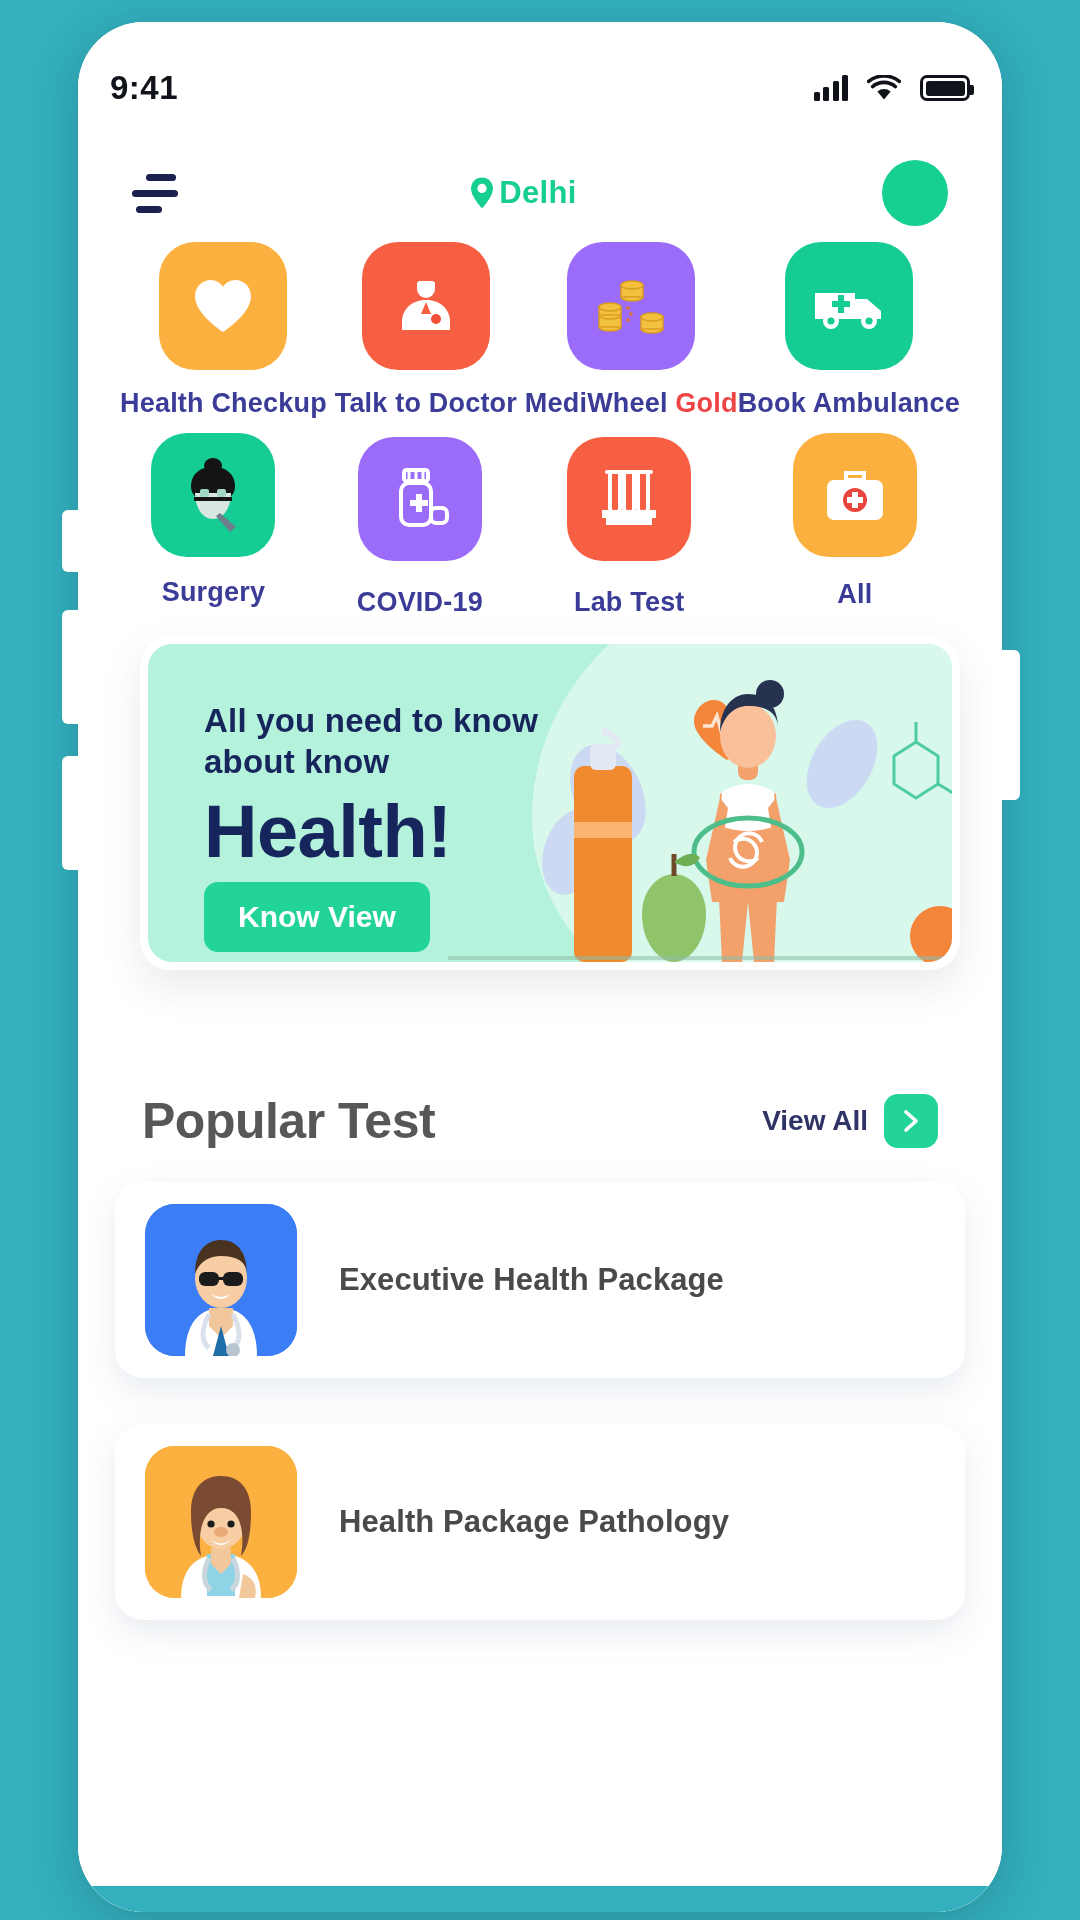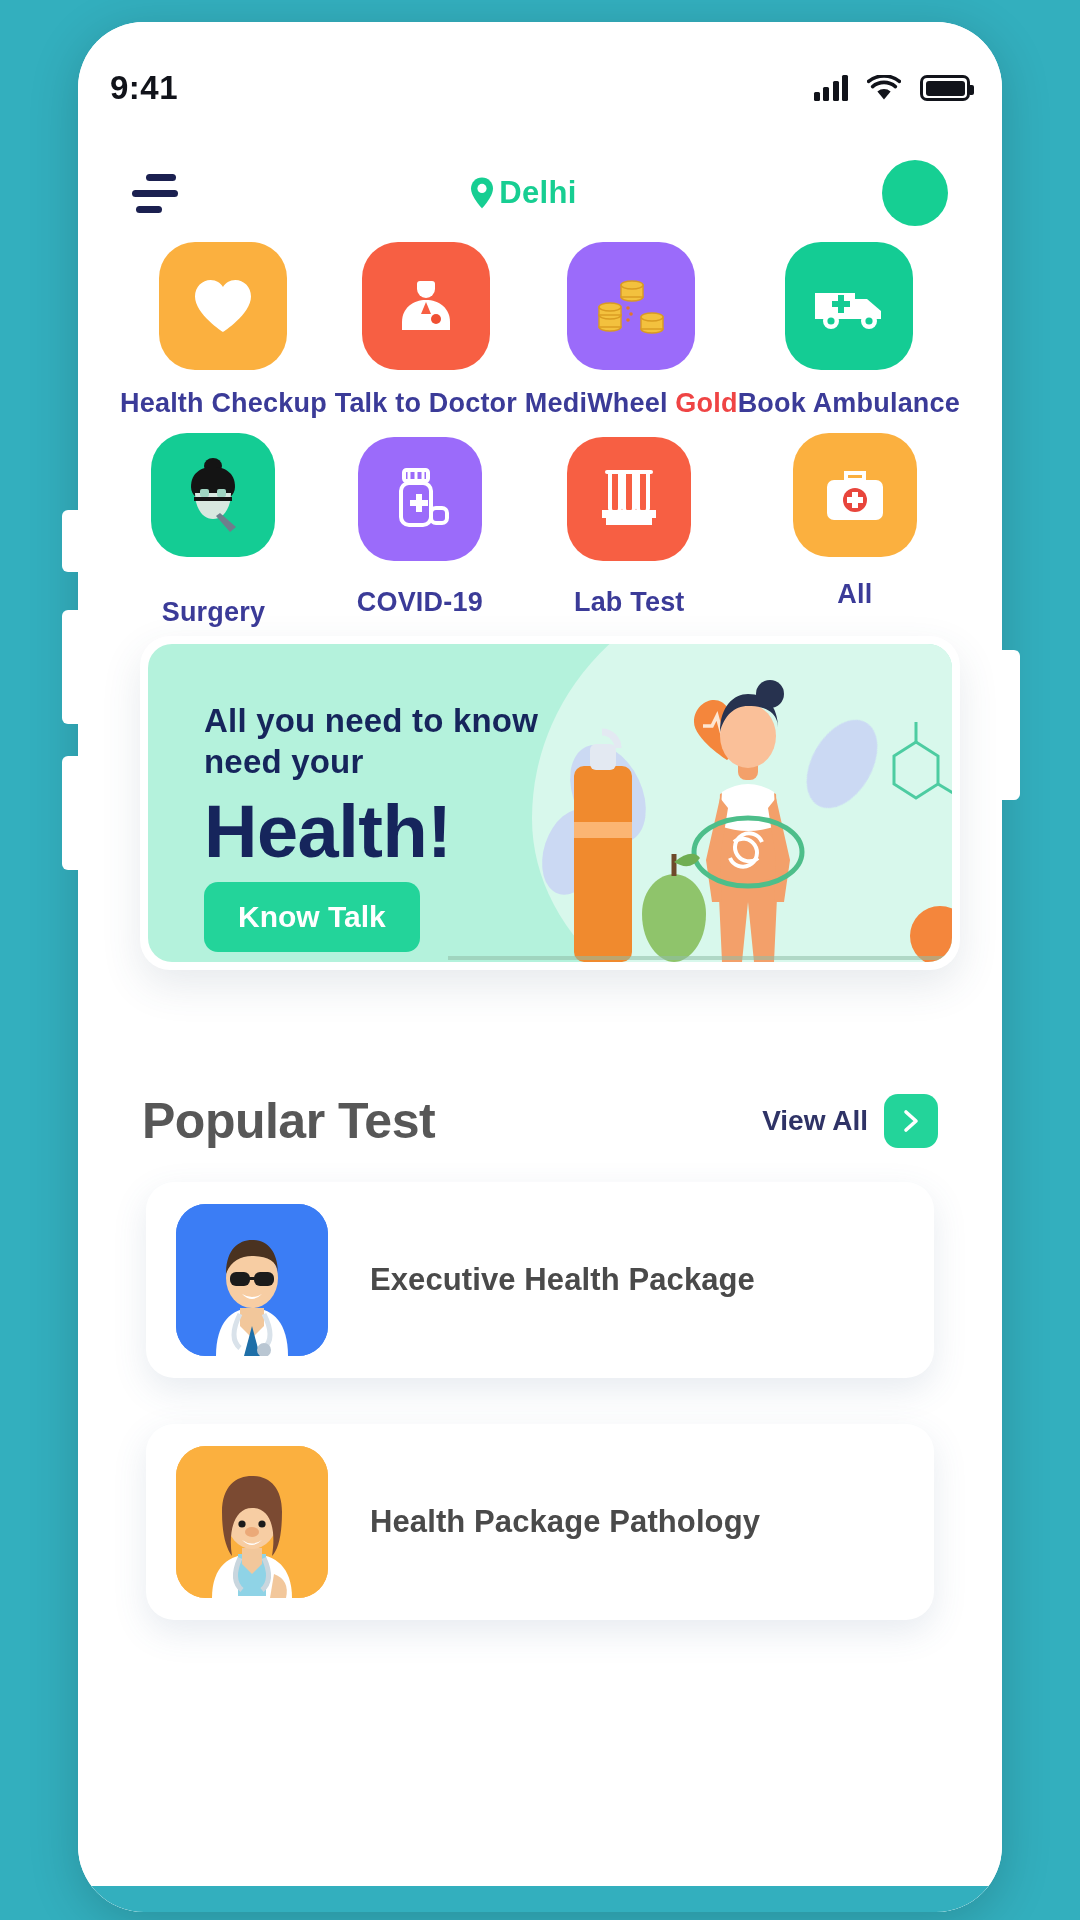--- a/index.html
+++ b/index.html
@@ -125,21 +125,21 @@
   .cell:nth-child(8) .tile { width: 124px; height: 124px; }
 
   .tile-label {
     margin-top: 18px;
     font-size: 27px; font-weight: bold;
     color: #3B3B98; letter-spacing: .2px; white-space: nowrap;
   }
   .tile-label .gold { color: #ef4444; }
 
   
-  .grid .cell:nth-child(5) { transform: translate(-10px, 0); gap: 20px; }
+  .grid .cell:nth-child(5) { transform: translate(-10px, 0); }
   .grid .cell:nth-child(6) { transform: translate(-6px, 4px); }
   .grid .cell:nth-child(7) { transform: translate(-2px, 4px); }
   .grid .cell:nth-child(8) { transform: translate(6px, 0px); }
   .grid .cell:nth-child(5) .tile-label { margin-top: 20px; }
   .grid .cell:nth-child(6) .tile-label { margin-top: 26px; }
   .grid .cell:nth-child(7) .tile-label { margin-top: 26px; }
   .grid .cell:nth-child(8) .tile-label { margin-top: 22px; }
 
   
   .banner-wrap {
@@ -204,21 +204,21 @@
   .view-all {
     font-size: 28px; font-weight: 600; color: #2F3366; cursor: pointer;
   }
   .arrow-btn {
     width: 54px; height: 54px; border-radius: 14px;
     background: #23D49A; display: flex; align-items: center;
     justify-content: center; cursor: pointer;
   }
 
   
-  .test-list { position: absolute; left: 0; top: 1160px; width: 100%; padding: 0 68px; }
+  .test-list { position: absolute; left: 0; top: 1160px; width: 100%; padding: 0 37px; }
   .test-card {
     display: flex; align-items: center;
     background: #ffffff; border-radius: 28px;
     box-shadow: 0 12px 34px rgba(70,100,140,.13);
     padding: 22px 30px;
     margin-bottom: 46px;
     cursor: pointer;
   }
   .test-thumb {
     width: 152px; height: 152px; border-radius: 30px;
@@ -488,24 +488,24 @@
               <path d="M152 232 v-22" stroke="#6E4A2A" stroke-width="5" fill="none"></path>
               <path d="M152 218 q18 -14 26 -4 q-10 14 -26 4 z" fill="#6FAE52"></path>
             </g>
 
             <circle cx="418" cy="292" r="30" fill="#F4863C"></circle>
           </svg>
           <div class="banner-baseline"></div>
 
           <div class="banner-text">
             <div class="banner-sub">All you need to know</div>
-            <div class="banner-sub">need your</div>
+            <div class="banner-sub">about know</div>
             <div class="banner-title">Health!</div>
           </div>
-          <button class="btn-know">Know Talk</button>
+          <button class="btn-know">Know View</button>
         </div>
       </div>
     </div>
 
     <div class="section-head">
       <div class="section-title">Popular Test</div>
       <div class="view-all-wrap">
         <div class="view-all">View All</div>
         <div class="arrow-btn">
           <svg width="20" height="24" viewBox="0 0 20 24">

